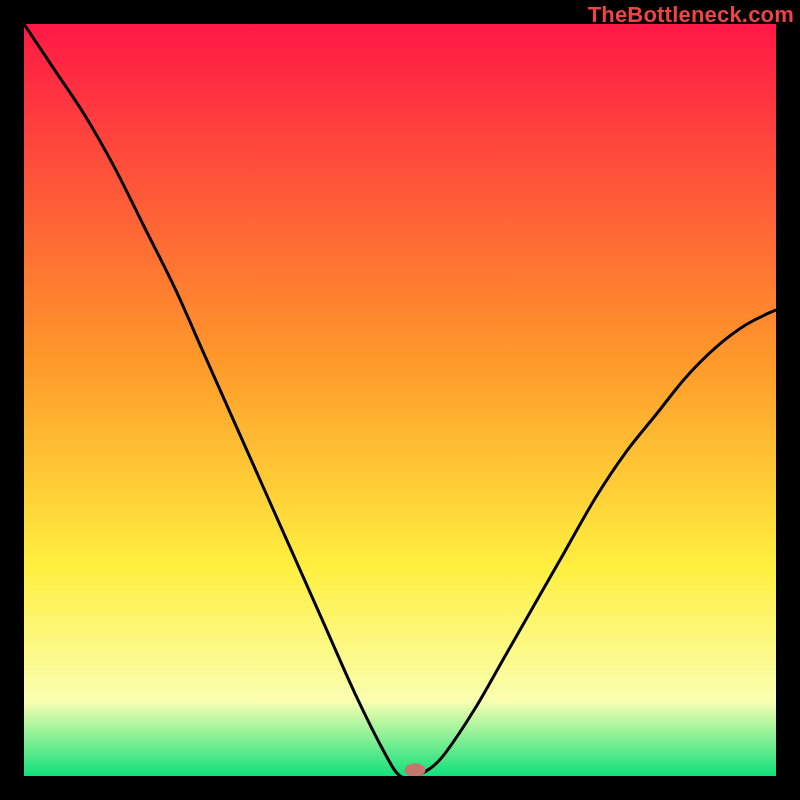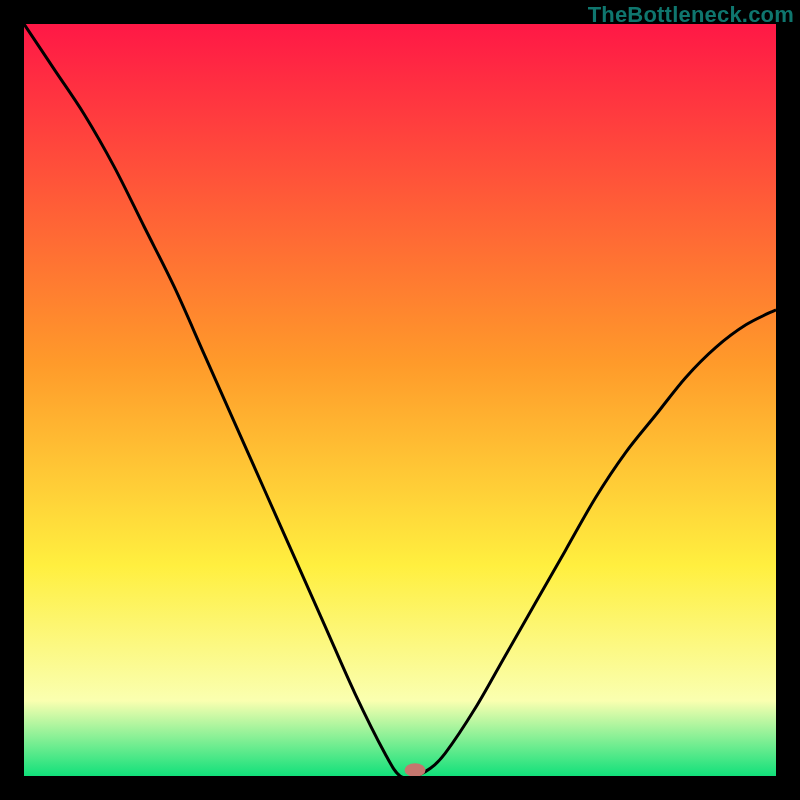--- a/index.html
+++ b/index.html
@@ -24,21 +24,21 @@
     height: 752px;
     overflow: hidden;
   }
   .watermark {
     position: absolute;
     top: 2px;
     right: 6px;
     font-family: Arial, Helvetica, sans-serif;
     font-size: 22px;
     font-weight: 600;
-    color: #0f766e;
+    color: #ef4444;
     letter-spacing: 0.2px;
     user-select: none;
   }
   svg { display: block; }
 </style>
 </head>
 <body>
 
 <div class="frame">
   <div class="plot">

